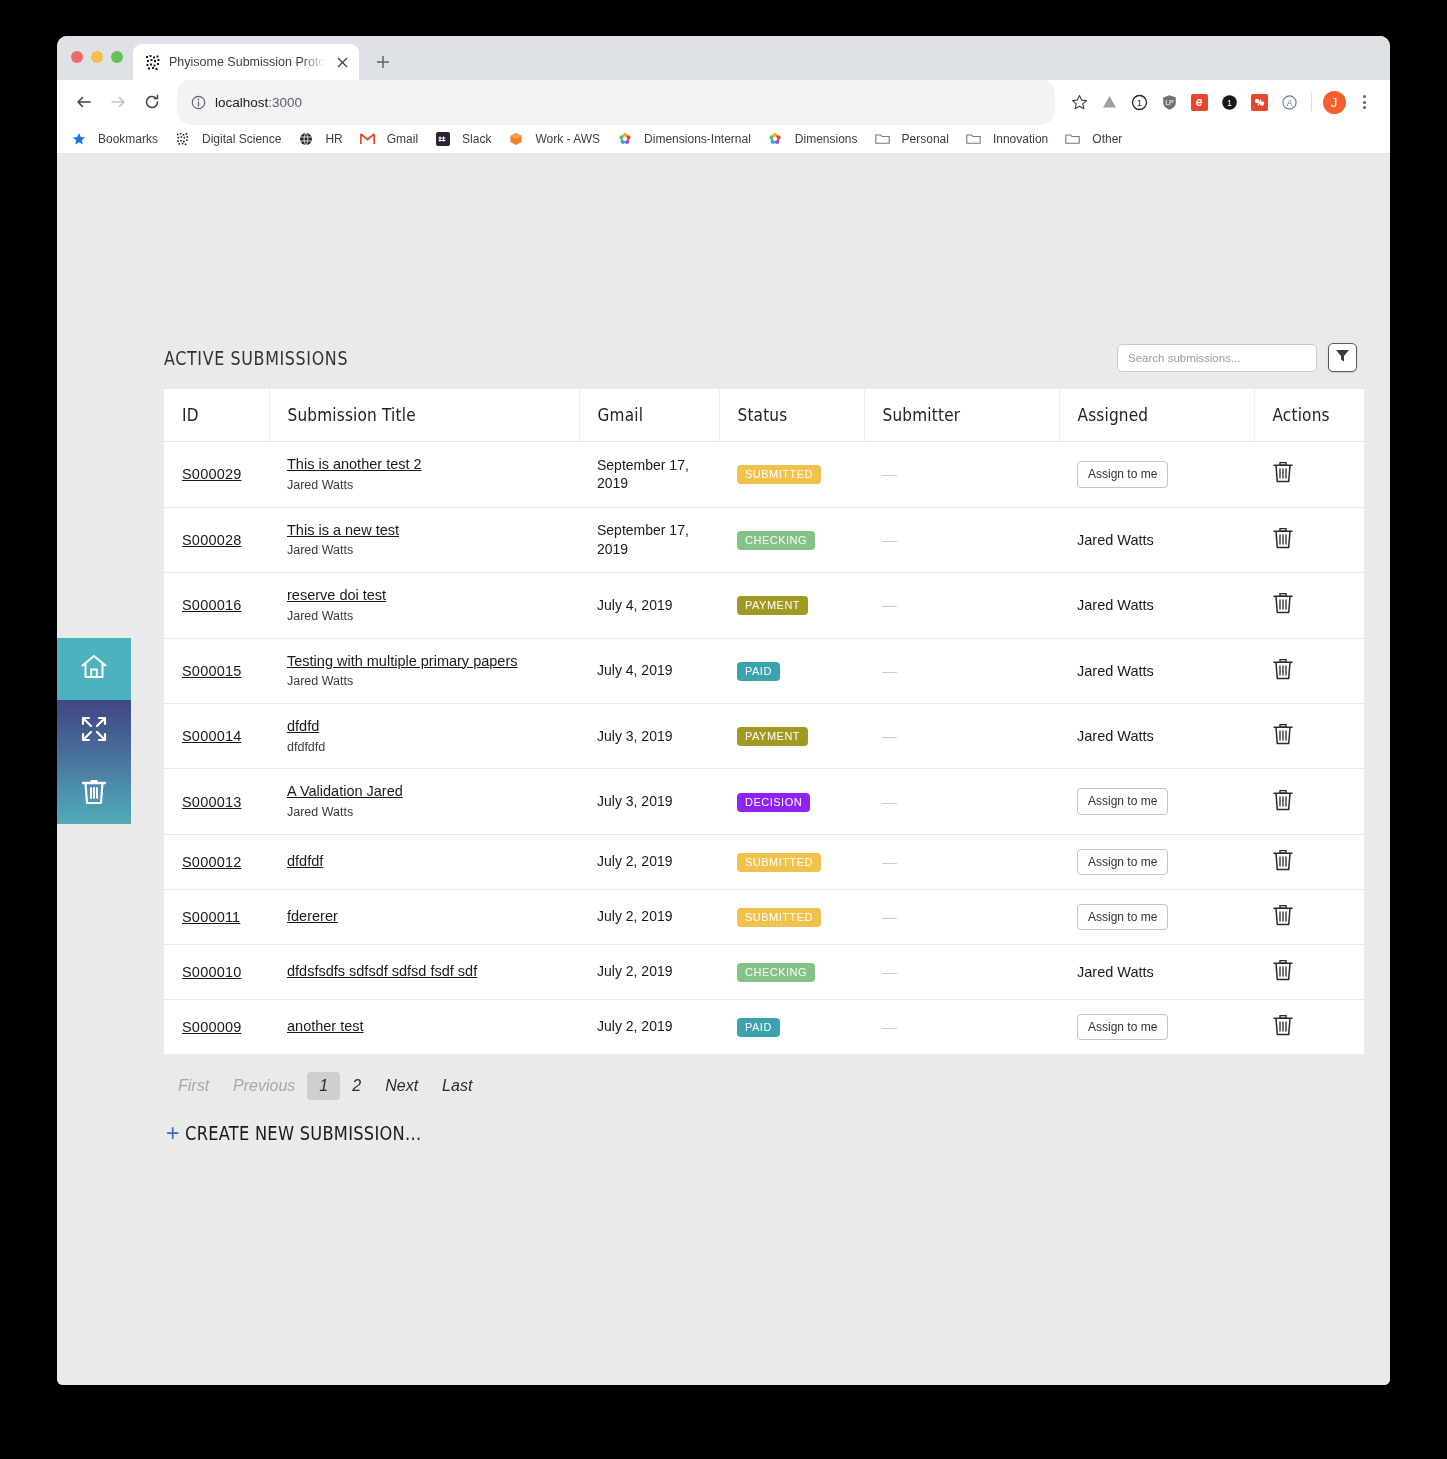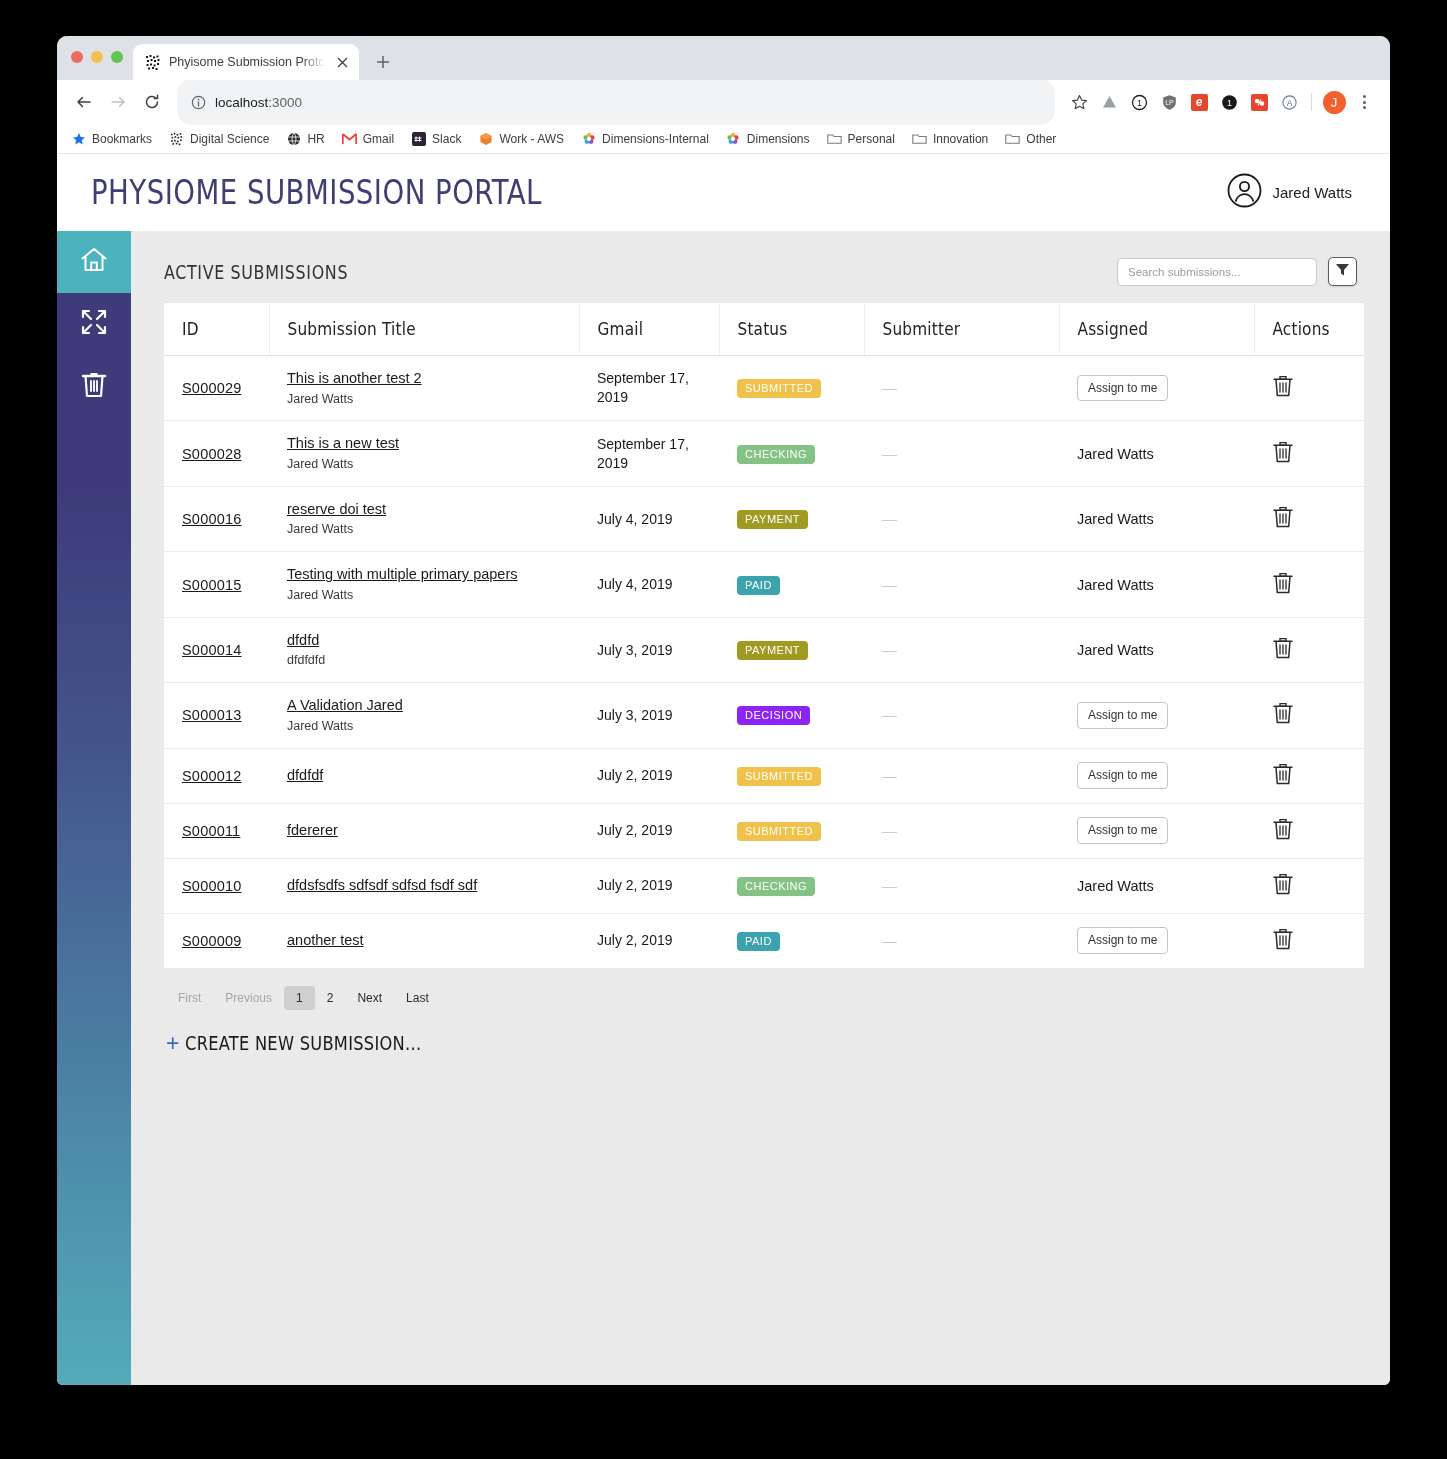--- a/index.html
+++ b/index.html
@@ -132,21 +132,21 @@
   .bookmarks-bar {
     height: 30px;
     background: #fff;
     display: flex;
     align-items: center;
     padding: 0 14px;
     gap: 17px;
     border-bottom: 1px solid #e6e6e6;
   }
   .bm {
-    display: flex; align-items: center; gap: 6px;
+    display: flex; align-items: center; gap: 12px;
     font-size: 12px;
     color: #3c4043;
     white-space: nowrap;
   }
   .bm-ico { width: 15px; height: 15px; display:flex; align-items:center; justify-content:center; flex:0 0 15px; }
 
   
   .app {
     position: relative;
     height: calc(1349px - 44px - 44px - 30px);
@@ -167,21 +167,21 @@
     font-weight: 300;
     letter-spacing: 0.5px;
     color: #3f3d72;
     transform: scaleX(0.93);
     transform-origin: left center;
     white-space: nowrap;
   }
   .user-chip { display: flex; align-items: center; gap: 11px; }
   .user-name { font-size: 15px; color: #222; }
 
-  .app-body { display: flex; height: calc(100% - 77px); }
+  .app-body { display: flex; height: calc(100% - 77px); align-items: center; }
 
   .sidebar {
     width: 74px;
     flex: 0 0 74px;
     background: linear-gradient(to bottom, #3d3b79 0%, #3d3b79 22%, #44568c 46%, #4c89a9 78%, #53abb9 100%);
     padding-top: 0;
     position: relative;
   }
   .side-item {
     height: 62px;
@@ -316,24 +316,25 @@
 
   
   .pager {
     display: flex;
     align-items: center;
     gap: 0;
     margin-top: 18px;
     padding-left: 2px;
   }
   .pg {
-    font-size: 12px;
+    font-size: 16px;
     color: #2b2b2b;
     padding: 5px 12px;
     border-radius: 4px;
+    font-style: italic;
   }
   .pg.muted { color: #a8a8a8; }
   .pg.current { background: #cfcfcf; color: #2b2b2b; }
 
   .create-link {
     display: flex;
     align-items: center;
     gap: 6px;
     margin-top: 22px;
     padding-left: 2px;
@@ -599,33 +600,20 @@
           <svg width="15" height="13" viewBox="0 0 15 13">
             <path d="M0.8 3 V11.2 H14.2 V4.5 H7 L5.8 3 Z" stroke="#7a7a7a" stroke-width="1.1" fill="none"></path>
           </svg>
         </span>
       <span>Other</span>
     </div>
   </div>
 
   <div class="app">
 
-    <div class="app-header">
-      <div class="app-title">PHYSIOME SUBMISSION PORTAL</div>
-      <div class="user-chip">
-        <span>
-          <svg width="35" height="35" viewBox="0 0 35 35">
-              <circle cx="17.5" cy="17.5" r="16" stroke="#1a1a1a" stroke-width="1.8" fill="none"></circle>
-              <circle cx="17.5" cy="13.5" r="4.6" stroke="#1a1a1a" stroke-width="1.8" fill="none"></circle>
-              <path d="M8.6 28.5 C10 23.5 14 21.2 17.5 21.2 C21 21.2 25 23.5 26.4 28.5" stroke="#1a1a1a" stroke-width="1.8" fill="none"></path>
-            </svg>
-        </span>
-        <span class="user-name">Jared Watts</span>
-      </div>
-    </div>
 
     <div class="app-body">
 
       <div class="sidebar">
         <div class="side-item active">
           <span>
             <svg width="30" height="30" viewBox="0 0 30 30">
                 <path d="M3.5 13.5 L15 4 L26.5 13.5 M6.5 11.4 V25 H23.5 V11.4" stroke="#fff" stroke-width="2" fill="none" stroke-linejoin="round" stroke-linecap="round"></path>
                 <rect x="12.2" y="17.5" width="5.6" height="7.5" stroke="#fff" stroke-width="2" fill="none"></rect>
               </svg>

